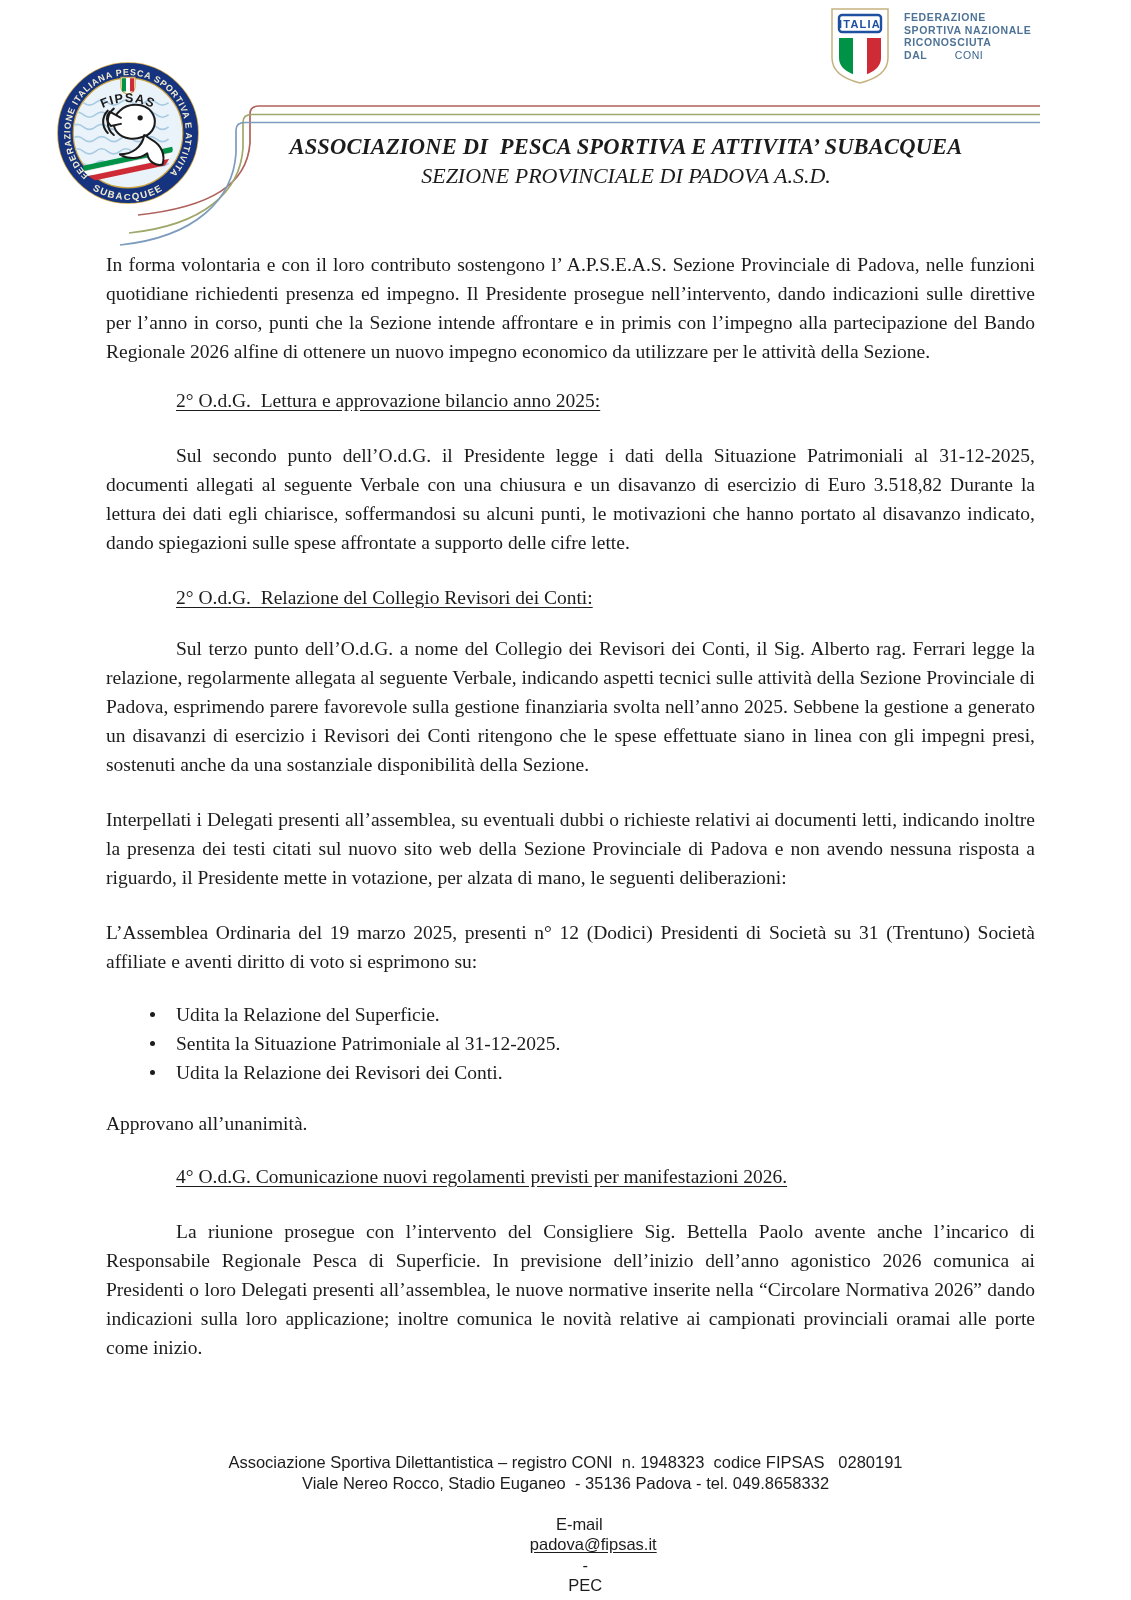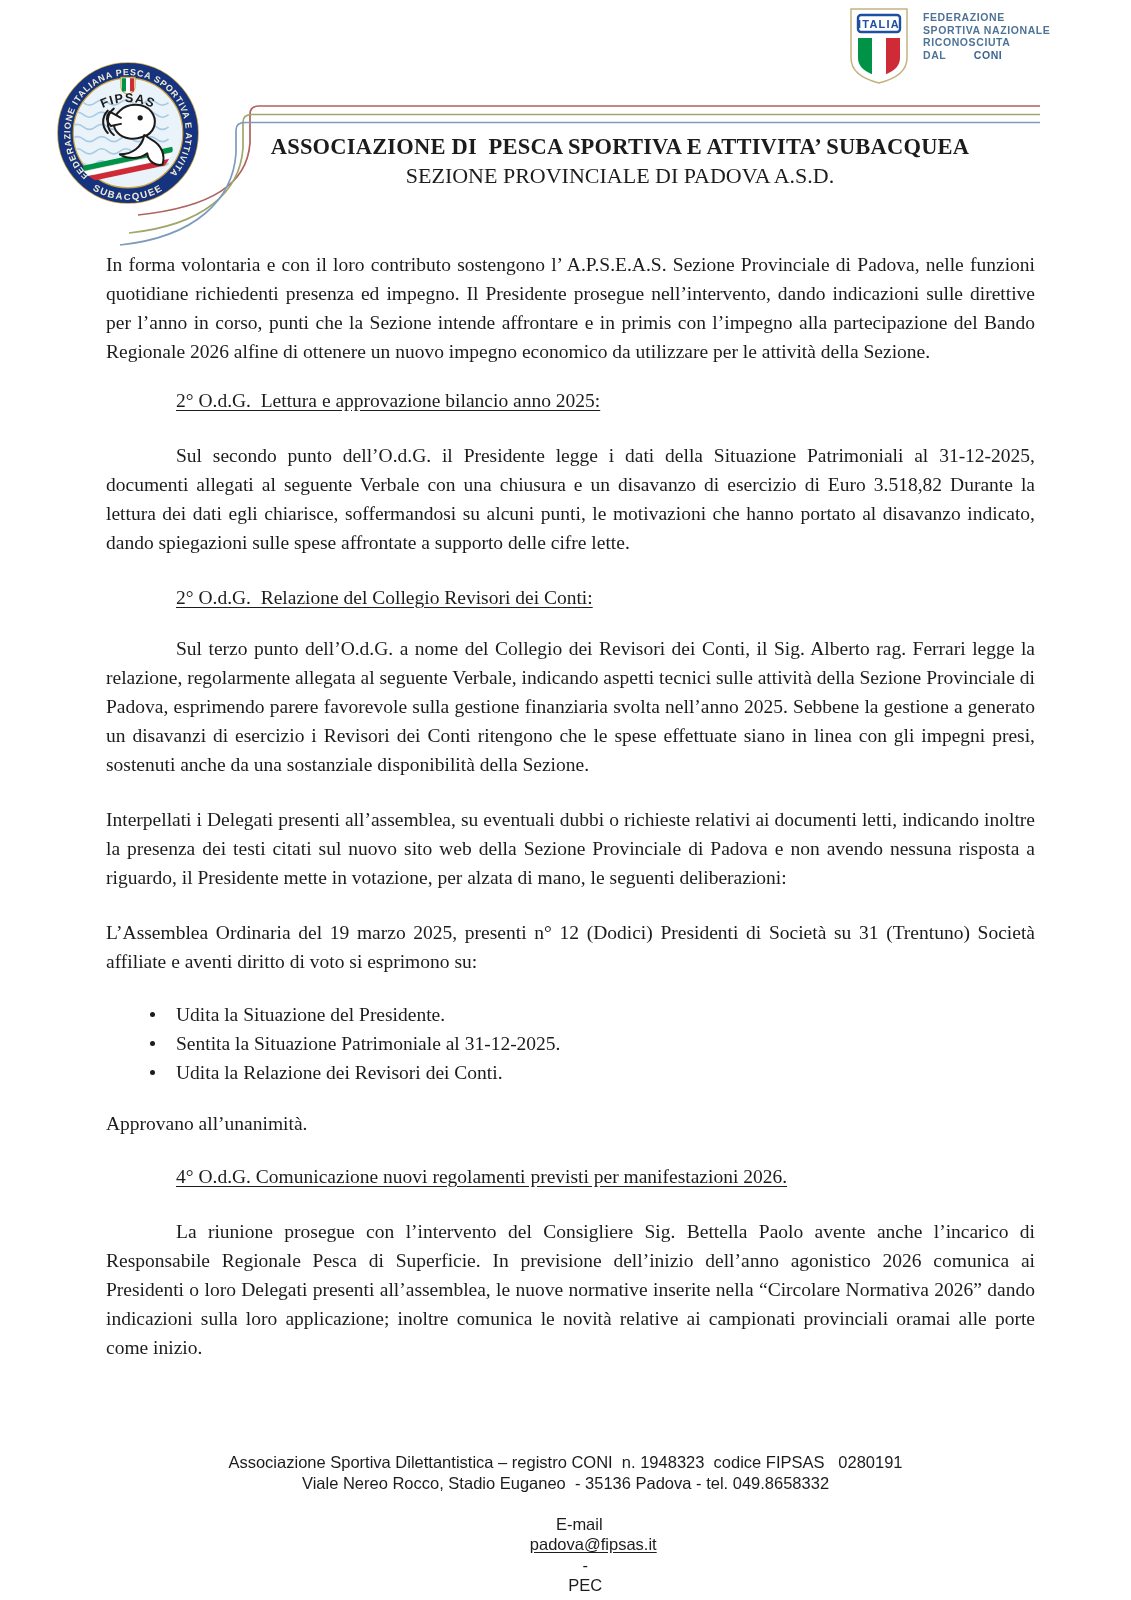--- a/index.html
+++ b/index.html
@@ -8,30 +8,30 @@
     width:1131px;height:1600px;
     margin:0 auto;
     background:#ffffff;
     font-family:"Liberation Serif", serif;
     color:#1c1c1c;
     overflow:hidden;
   }
   
   .swoosh{position:absolute;left:0;top:0;pointer-events:none;}
   .fipsas-logo{position:absolute;left:57px;top:62px;}
-  .coni-logo{position:absolute;left:848px;top:6px;display:flex;align-items:flex-start;}
+  .coni-logo{position:absolute;left:829px;top:6px;display:flex;align-items:flex-start;}
   .coni-text{
     margin-left:13px;padding-top:5px;
     font-family:"Liberation Sans", sans-serif;
     font-size:10.5px;line-height:12.5px;
     letter-spacing:0.6px;color:#4e7396;font-weight:bold;
     text-transform:uppercase;
   }
-  .coni-text .coni-bold{font-weight:bold;color:#3c6490;padding-left:24px;}
-  .title-block{position:absolute;left:235px;top:134px;width:770px;text-align:center;}
+  .coni-text .coni-bold{font-weight:normal;color:#3c6490;padding-left:24px;}
+  .title-block{position:absolute;left:241px;top:134px;width:770px;text-align:center;font-style:italic;}
   .title-line1{font-size:22.5px;font-weight:bold;letter-spacing:0.2px;white-space:pre-wrap;}
   .title-line2{font-size:22px;margin-top:3px;white-space:pre-wrap;}
   
   .content{
     position:absolute;left:0;right:0;top:250px;
     padding:0 96px 0 106px;
     font-size:19.5px;line-height:29px;
   }
   .content p{margin:26px 0 0 0;text-align:justify;}
   .content p:first-child{margin-top:0;}
@@ -166,21 +166,21 @@
     <p class="heading h2"><span class="u">2° O.d.G.  Lettura e approvazione bilancio anno 2025:</span></p>
     <p class="para-indent">Sul secondo punto dell’O.d.G. il Presidente legge i dati della Situazione Patrimoniali al 31-12-2025, documenti allegati al seguente Verbale con una chiusura e un disavanzo di esercizio di Euro 3.518,82 Durante la lettura dei dati egli chiarisce, soffermandosi su alcuni punti, le motivazioni che hanno portato al disavanzo indicato, dando spiegazioni sulle spese affrontate a supporto delle cifre lette.</p>
 
     <p class="heading"><span class="u">2° O.d.G.  Relazione del Collegio Revisori dei Conti:</span></p>
     <p class="para-indent p3">Sul terzo punto dell’O.d.G. a nome del Collegio dei Revisori dei Conti, il Sig. Alberto rag. Ferrari legge la relazione, regolarmente allegata al seguente Verbale, indicando aspetti tecnici sulle attività della Sezione Provinciale di Padova, esprimendo parere favorevole sulla gestione finanziaria svolta nell’anno 2025. Sebbene la gestione a generato un disavanzi di esercizio i Revisori dei Conti ritengono che le spese effettuate siano in linea con gli impegni presi, sostenuti anche da una sostanziale disponibilità della Sezione.</p>
 
     <p>Interpellati i Delegati presenti all’assemblea, su eventuali dubbi o richieste relativi ai documenti letti, indicando inoltre la presenza dei testi citati sul nuovo sito web della Sezione Provinciale di Padova e non avendo nessuna risposta a riguardo, il Presidente mette in votazione, per alzata di mano, le seguenti deliberazioni:</p>
     <p>L’Assemblea Ordinaria del 19 marzo 2025, presenti n° 12 (Dodici) Presidenti di Società su 31 (Trentuno) Società affiliate e aventi diritto di voto si esprimono su:</p>
 
     <ul class="bullets">
-      <li><span>Udita la Situazione del Presidente.</span></li>
+      <li><span>Udita la Relazione del Superficie.</span></li>
       <li><span>Sentita la Situazione Patrimoniale al 31-12-2025.</span></li>
       <li><span>Udita la Relazione dei Revisori dei Conti.</span></li>
     </ul>
 
     <p class="approval">Approvano all’unanimità.</p>
 
     <p class="heading h4"><span class="u">4° O.d.G. Comunicazione nuovi regolamenti previsti per manifestazioni 2026.</span></p>
     <p class="para-indent">La riunione prosegue con l’intervento del Consigliere Sig. Bettella Paolo avente anche l’incarico di Responsabile Regionale Pesca di Superficie. In previsione dell’inizio dell’anno agonistico 2026 comunica ai Presidenti o loro Delegati presenti all’assemblea, le nuove normative inserite nella “Circolare Normativa 2026” dando indicazioni sulla loro applicazione; inoltre comunica le novità relative ai campionati provinciali oramai alle porte come inizio.</p>
   </div>
 

